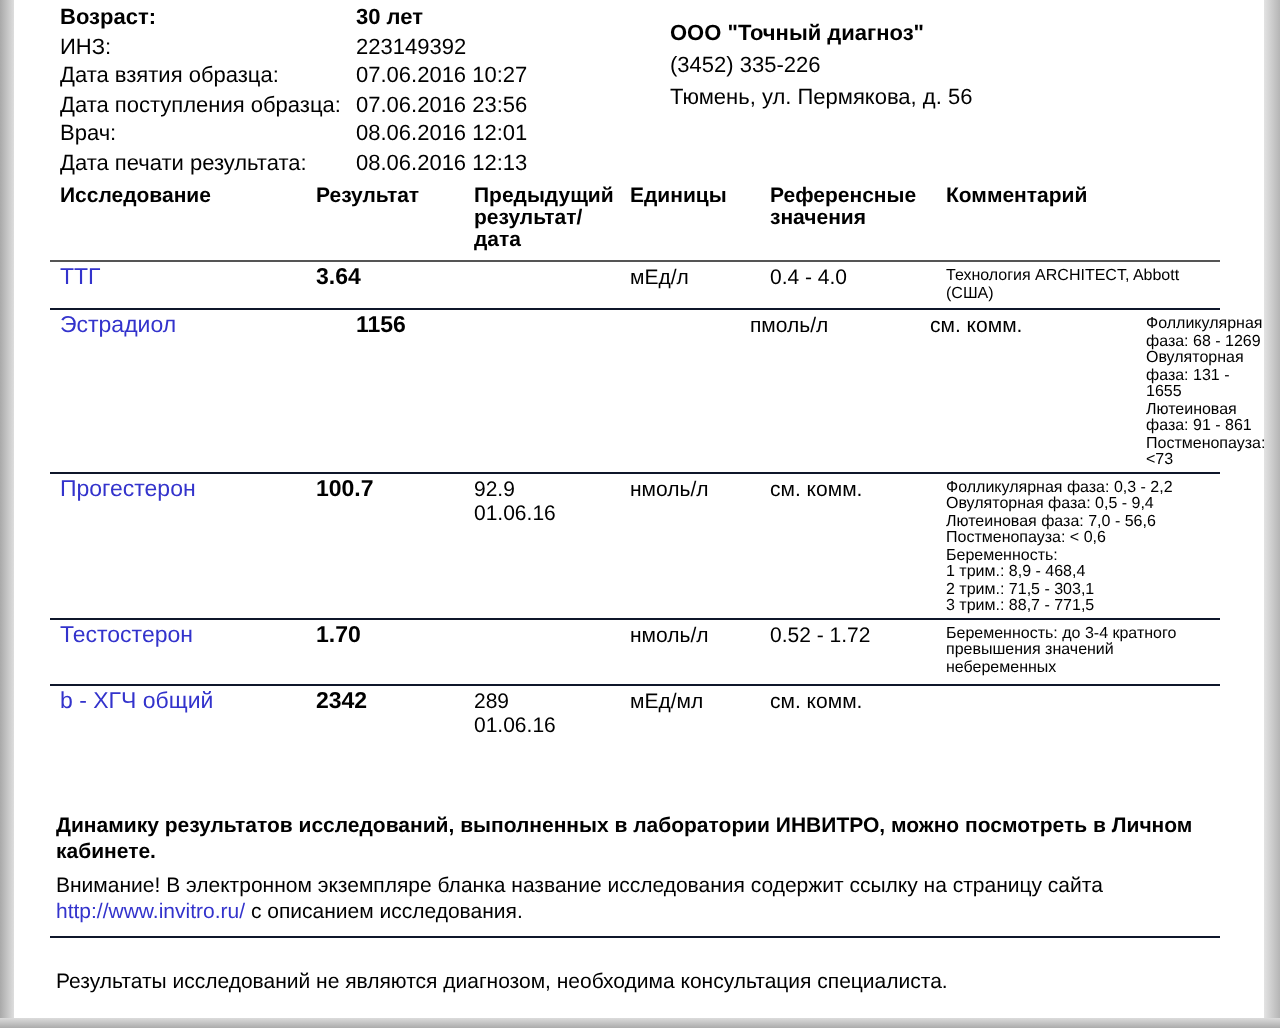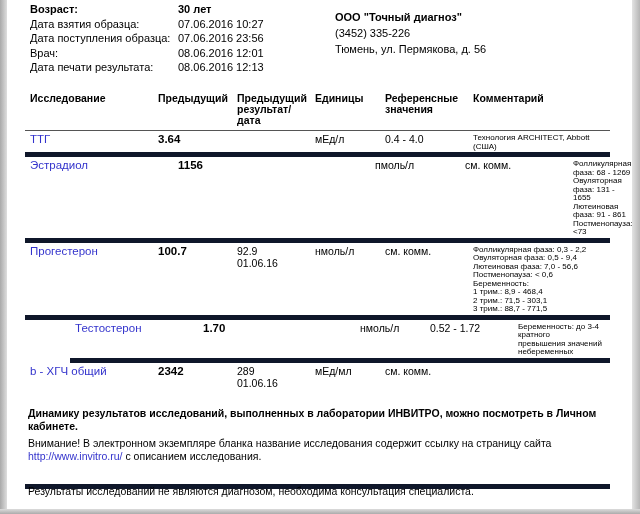--- a/index.html
+++ b/index.html
@@ -26,50 +26,54 @@
   .clinic { position:absolute; left:328px; top:9px; font-size:11px; line-height:16px; }
   .clinic .name { font-weight:bold; }
 
   
   .rtable { position:absolute; left:18px; top:90px; width:585px; }
   .t-row { display:grid; grid-template-columns:133px 79px 78px 70px 88px auto;
            align-items:start; }
   .t-head { font-size:10.5px; line-height:11px; padding:3px 0 4px 0;
             border-bottom:1px solid #555;font-weight:bold; }
   .t-head > div { padding-right:6px; }
-  .t-body .t-row { border-bottom:5px solid #0f172a; padding:2px 0 1px 0; }
+  .t-body .t-row { border-bottom:1px solid #0f172a; padding:2px 0 1px 0; }
   .cell-name   { font-size:11.5px; color:#3333cc; padding-left:5px; }
   .t-head .cell-name { color:#000; font-size:10.5px; }
   .cell-result { font-size:11.5px; font-weight:bold; }
   .cell-prev   { font-size:10.5px; line-height:12px; white-space:pre-line; }
   .cell-units  { font-size:10.5px; }
   .cell-ref    { font-size:10.5px; }
   .cell-comment{ font-size:8px; line-height:8.5px; white-space:pre-line; padding-top:1px; }
   .row-ttg  { min-height:24px; }
   .row-estr { min-height:38px;gap:20px; }
   .row-prog { min-height:66px; }
-  .row-test { min-height:33px;margin-left:45px; }
+  .row-test { min-height:33px; }
   .row-hcg  { min-height:126px; }
 
   
   .footer { position:absolute; left:21px; top:407px; width:582px; font-size:10.5px; line-height:13px; }
   .footer .dynamics { font-weight:bold; margin-bottom:4px; }
   .footer .attention { margin-bottom:2px; }
   .footer .link { color:#3333cc; text-decoration:none; }
   .footer .disclaimer { margin-top:22px; }
 </style>
 </head>
 <body>
 
 <div class="page">
 
   <div class="meta">
     <div class="meta-row">
       <span class="lbl">Возраст:</span>
       <span class="val">30 лет</span>
+    </div>
+    <div class="meta-row">
+      <span class="lbl">ИНЗ:</span>
+      <span class="val">223149392</span>
     </div>
     <div class="meta-row">
       <span class="lbl">Дата взятия образца:</span>
       <span class="val">07.06.2016 10:27</span>
     </div>
     <div class="meta-row">
       <span class="lbl">Дата поступления образца:</span>
       <span class="val">07.06.2016 23:56</span>
     </div>
     <div class="meta-row">
@@ -84,21 +88,21 @@
 
   <div class="clinic">
     <div class="name">ООО "Точный диагноз"</div>
     <div>(3452) 335-226</div>
     <div>Тюмень, ул. Пермякова, д. 56</div>
   </div>
 
   <div class="rtable">
     <div class="t-row t-head">
       <div class="cell-name">Исследование</div>
-      <div>Предыдущий</div>
+      <div>Результат</div>
       <div>Предыдущий результат/дата</div>
       <div>Единицы</div>
       <div>Референсные значения</div>
       <div>Комментарий</div>
     </div>
     <div class="t-body">
 
       <div class="t-row row-ttg">
         <div class="cell-name">ТТГ</div>
         <div class="cell-result">3.64</div>

